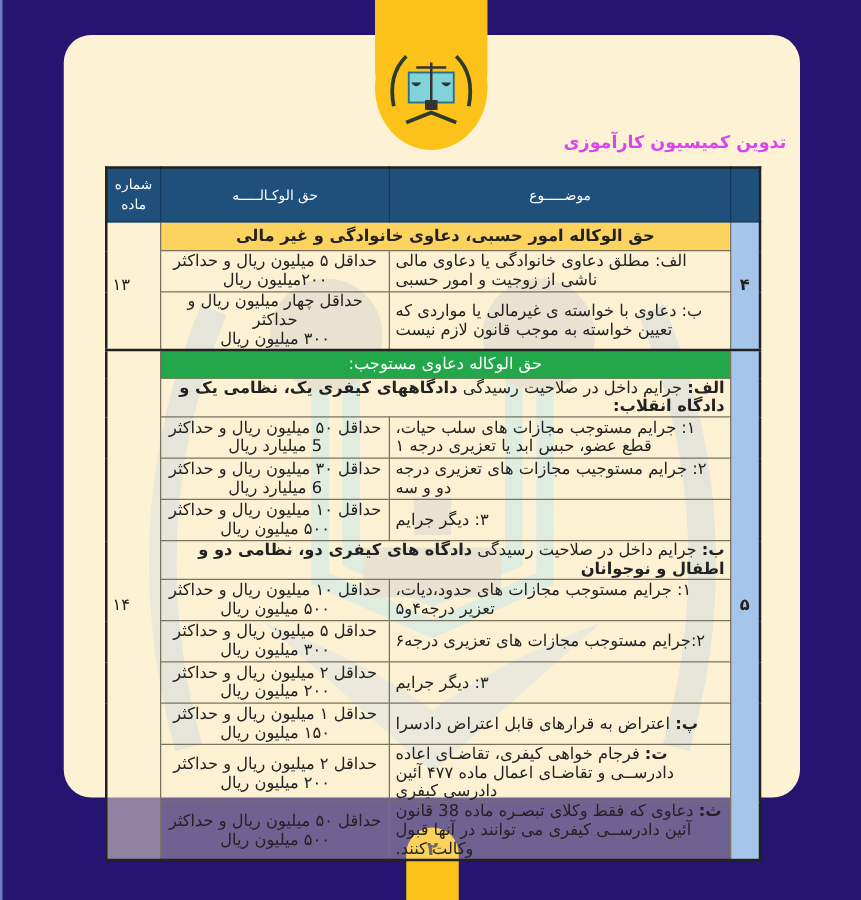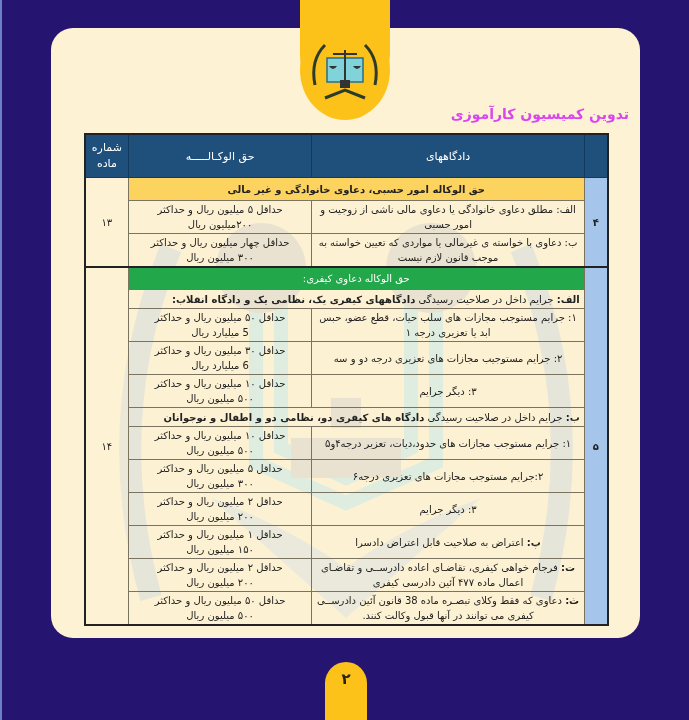--- a/index.html
+++ b/index.html
@@ -27,34 +27,34 @@
   .title {
     position:absolute; right:60px; top:106px; z-index:4;
     font-size:14px; font-weight:bold; color:#d946ef; direction:rtl;
   }
   table.main {
     position:absolute; left:84px; top:133px; width:525px; z-index:4;
     border-collapse:collapse; direction:rtl; table-layout:fixed;
     border:2px solid #222;
   }
   table.main td, table.main th {
-    border:1px solid #7a7360; padding:0 4px; font-size:10px; color:#222; line-height:15px;
+    border:1px solid #7a7360; padding:0 4px; font-size:13px; color:#222; line-height:15px;
   }
   table.main th {
     background:#1f4f7b; color:#fff; font-weight:normal; height:42px; font-size:11px;
     border-color:#123a5e;
   }
   td.num-col { background:#a5c6ea; text-align:center; font-weight:bold; font-size:12px; }
-  td.madeh { text-align:center; font-size:12px; background:rgba(253,242,211,0.5); }
+  td.madeh { text-align:left; font-size:12px; background:rgba(253,242,211,0.5); }
   td.band-yellow { background:#fdd360; text-align:center; font-weight:bold; height:22px; font-size:11px; }
   td.band-green { background:#22a84a; color:#fff !important; text-align:center; height:21px; font-size:11px; }
   td.sub-head { text-align:right; font-size:10.8px; height:18px; background:rgba(253,242,211,0.35); }
   td.sub-head b { font-weight:bold; }
   td.fee { text-align:center; height:32px; background:rgba(253,242,211,0.35); }
-  td.subj { text-align:center; background:rgba(253,242,211,0.35); }
+  td.subj { text-align:left; background:rgba(253,242,211,0.35); }
   tr.sec-sep td { border-top:2px solid #222; }
   .footer-tab {
     position:absolute; left:325px; top:662px; width:42px; height:70px;
     background:#fdc21a; border-radius:21px 21px 0 0; text-align:center;
     font-size:15px; font-weight:bold; color:#222; padding-top:8px; box-sizing:border-box;
   }
 </style>
 </head>
 <body>
 
@@ -102,21 +102,21 @@
 <table class="main">
   <colgroup>
     <col style="width:22px">
     <col style="width:252px">
     <col style="width:170px">
     <col style="width:40px">
   </colgroup>
   <tbody>
       <tr>
     <th></th>
-    <th>دادگاههای</th>
+    <th>موضـــــوع</th>
     <th>حق الوکـالـــــه</th>
     <th style="line-height:16px;">
       <span>شماره</span><br>
       <span>ماده</span>
     </th>
   </tr>
 
   <tr>
     <td class="num-col" rowspan="3">۴</td>
     <td class="band-yellow" colspan="2">حق الوکاله امور حسبی، دعاوی خانوادگی و غیر مالی</td>
@@ -126,21 +126,21 @@
     <td class="subj">الف: مطلق دعاوی خانوادگی یا دعاوی مالی ناشی از زوجیت و امور حسبی</td>
     <td class="fee"><span>حداقل ۵ میلیون ریال و حداکثر</span><br><span>۲۰۰میلیون ریال</span></td>
   </tr>
   <tr>
     <td class="subj">ب: دعاوی با خواسته ی غیرمالی یا مواردی که تعیین خواسته به موجب قانون لازم نیست</td>
     <td class="fee"><span>حداقل چهار میلیون ریال و حداکثر</span><br><span>۳۰۰ میلیون ریال</span></td>
   </tr>
 
   <tr class="sec-sep">
     <td class="num-col" rowspan="14">۵</td>
-    <td class="band-green" colspan="2">حق الوکاله دعاوی کیفری:</td>
+    <td class="band-green" colspan="2">حق الوکاله دعاوی مستوجب:</td>
     <td class="madeh" rowspan="14">۱۴</td>
   </tr>
   <tr>
     <td class="sub-head" colspan="2"><b>الف:</b><span> جرایم داخل در صلاحیت رسیدگی </span><b>دادگاههای کیفری یک، نظامی یک و دادگاه انقلاب:</b></td>
   </tr>
   <tr>
     <td class="subj">۱: جرایم مستوجب مجازات های سلب حیات، قطع عضو، حبس ابد یا تعزیری درجه ۱</td>
     <td class="fee"><span>حداقل ۵۰ میلیون ریال و حداکثر</span><br><span>5 میلیارد ریال</span></td>
   </tr>
   <tr>
@@ -160,21 +160,21 @@
   </tr>
   <tr>
     <td class="subj">۲:جرایم مستوجب مجازات های تعزیری درجه۶</td>
     <td class="fee"><span>حداقل ۵ میلیون ریال و حداکثر</span><br><span>۳۰۰ میلیون ریال</span></td>
   </tr>
   <tr>
     <td class="subj">۳: دیگر جرایم</td>
     <td class="fee"><span>حداقل ۲ میلیون ریال و حداکثر</span><br><span>۲۰۰ میلیون ریال</span></td>
   </tr>
   <tr>
-    <td class="subj"><b>پ:</b><span> اعتراض به صلاحیت قابل اعتراض دادسرا</span></td>
+    <td class="subj"><b>پ:</b><span> اعتراض به قرارهای قابل اعتراض دادسرا</span></td>
     <td class="fee"><span>حداقل ۱ میلیون ریال و حداکثر</span><br><span>۱۵۰ میلیون ریال</span></td>
   </tr>
   <tr>
     <td class="subj"><b>ت:</b><span> فرجام خواهی کیفری، تقاضـای اعاده دادرســی و تقاضـای اعمال ماده ۴۷۷ آئین دادرسی کیفری</span></td>
     <td class="fee"><span>حداقل ۲ میلیون ریال و حداکثر</span><br><span>۲۰۰ میلیون ریال</span></td>
   </tr>
   <tr>
     <td class="subj"><b>ث:</b><span> دعاوی که فقط وکلای تبصـره ماده 38 قانون آئین دادرســی کیفری می توانند در آنها قبول وکالت کنند.</span></td>
     <td class="fee"><span>حداقل ۵۰ میلیون ریال و حداکثر</span><br><span>۵۰۰ میلیون ریال</span></td>
   </tr>

